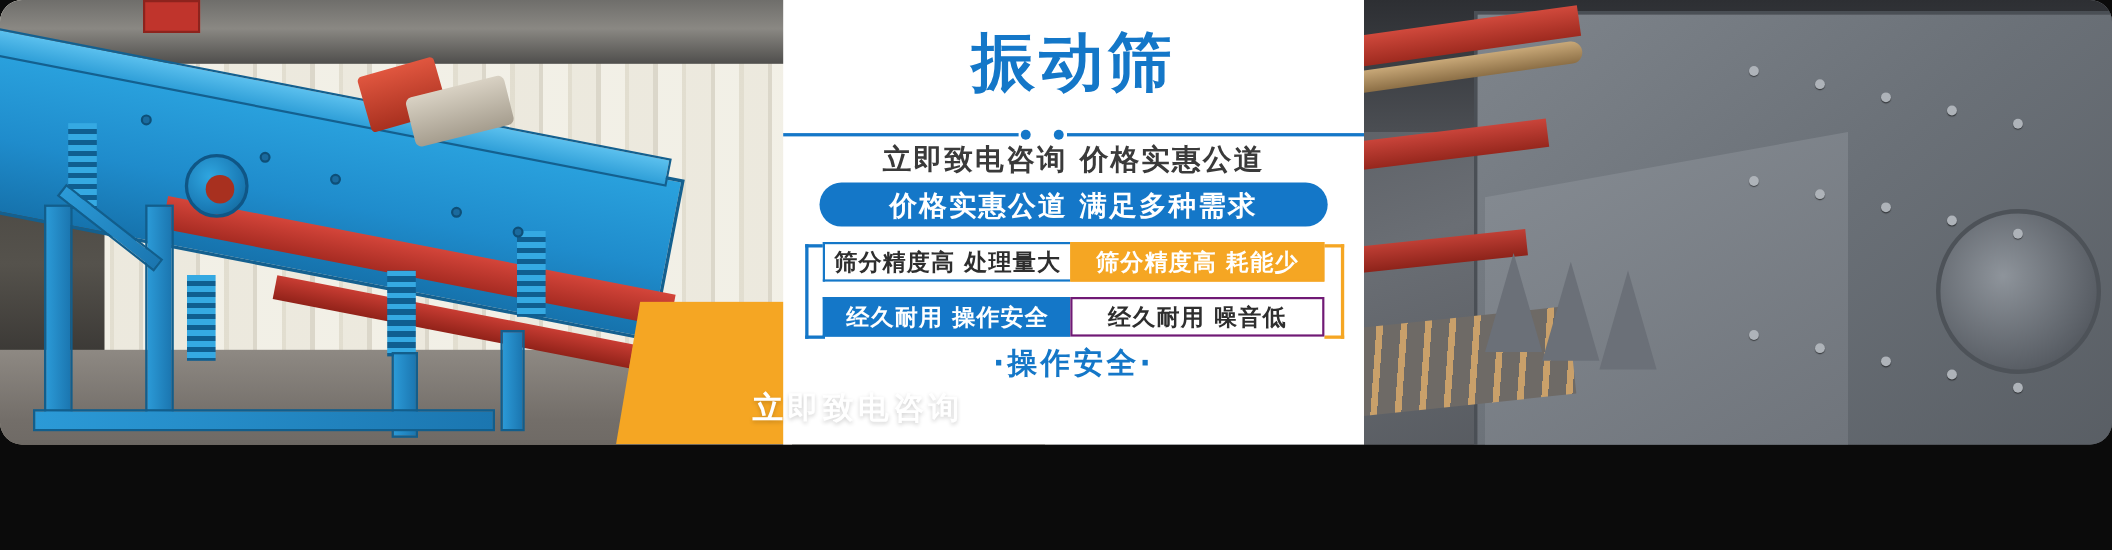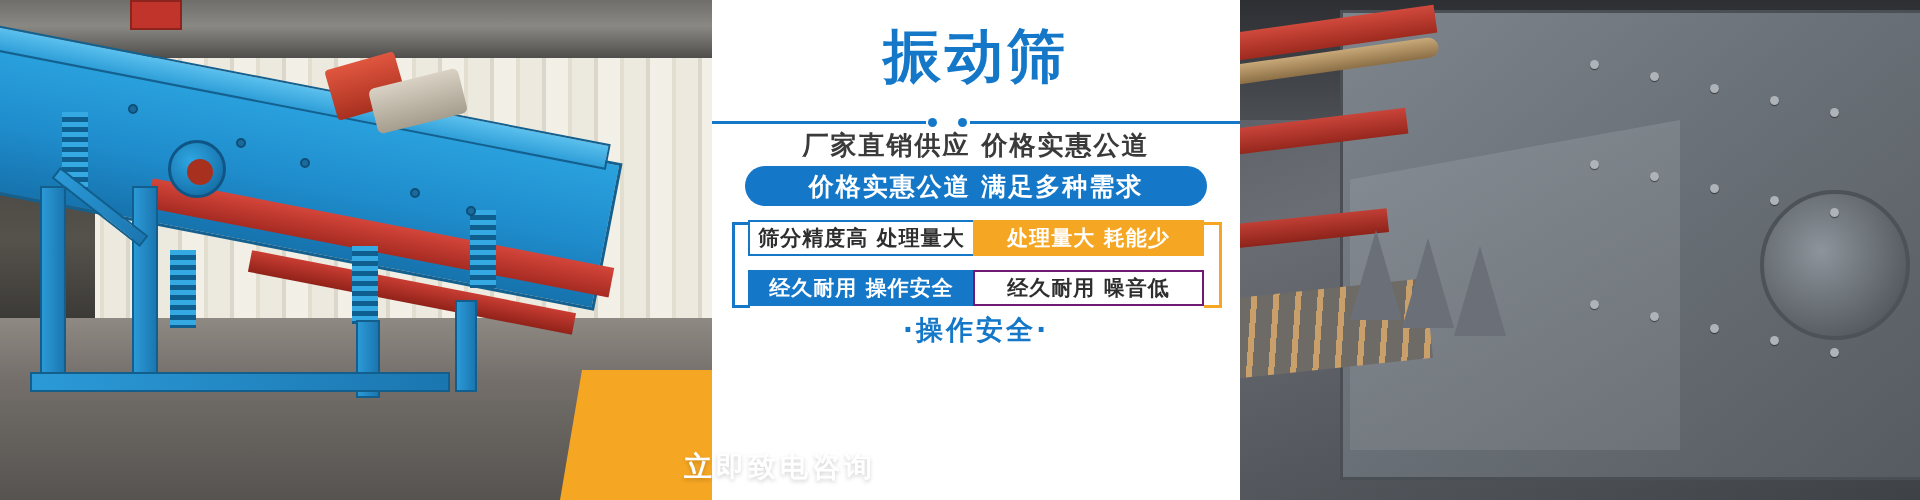--- a/index.html
+++ b/index.html
@@ -2,21 +2,21 @@
 <html><head>
 <meta charset="utf-8">
 <style>
   * { margin:0; padding:0; box-sizing:border-box; }
   html,body { width:1920px; height:500px; overflow:hidden; }
   body {
     font-family:"Liberation Sans", "DejaVu Sans", sans-serif;
     background:#0b0b0b;
     position:relative;
   }
-  #banner { position:relative; width:1920px; height:500px; overflow:hidden; }
+  #banner { position:relative; width:1920px; height:404px; overflow:hidden;border-radius:20px; }
 
   
   .photo-left {
     position:absolute; left:0; top:0; width:720px; height:500px; overflow:hidden;
     background:#b9b2a4;
   }
   .pl-wall {
     position:absolute; left:0; top:0; width:720px; height:330px;
     background:
       repeating-linear-gradient(90deg,
@@ -382,30 +382,30 @@
 
       <div class="title">振动筛</div>
 
       <div class="divider">
         <div class="dline dl-left"></div>
         <div class="ddot  dd-left"></div>
         <div class="ddot  dd-right"></div>
         <div class="dline dl-right"></div>
       </div>
 
-      <div class="subtitle">厂家直销供应   价格实惠公道</div>
+      <div class="subtitle">立即致电咨询   价格实惠公道</div>
 
       <div class="pill">价格实惠公道   满足多种需求</div>
 
       <div class="bracket"></div>
       <div class="bracket-r"></div>
 
       <div class="featrow fr1">
         <div class="chip chip-white-blueborder">筛分精度高  处理量大</div>
-        <div class="chip chip-orange">处理量大  耗能少</div>
+        <div class="chip chip-orange">筛分精度高  耗能少</div>
       </div>
 
       <div class="featrow fr2">
         <div class="chip chip-blue">经久耐用  操作安全</div>
         <div class="chip chip-white-orangeborder">经久耐用  噪音低</div>
       </div>
 
       <div class="brand">·操作安全·</div>
 
     </div>

